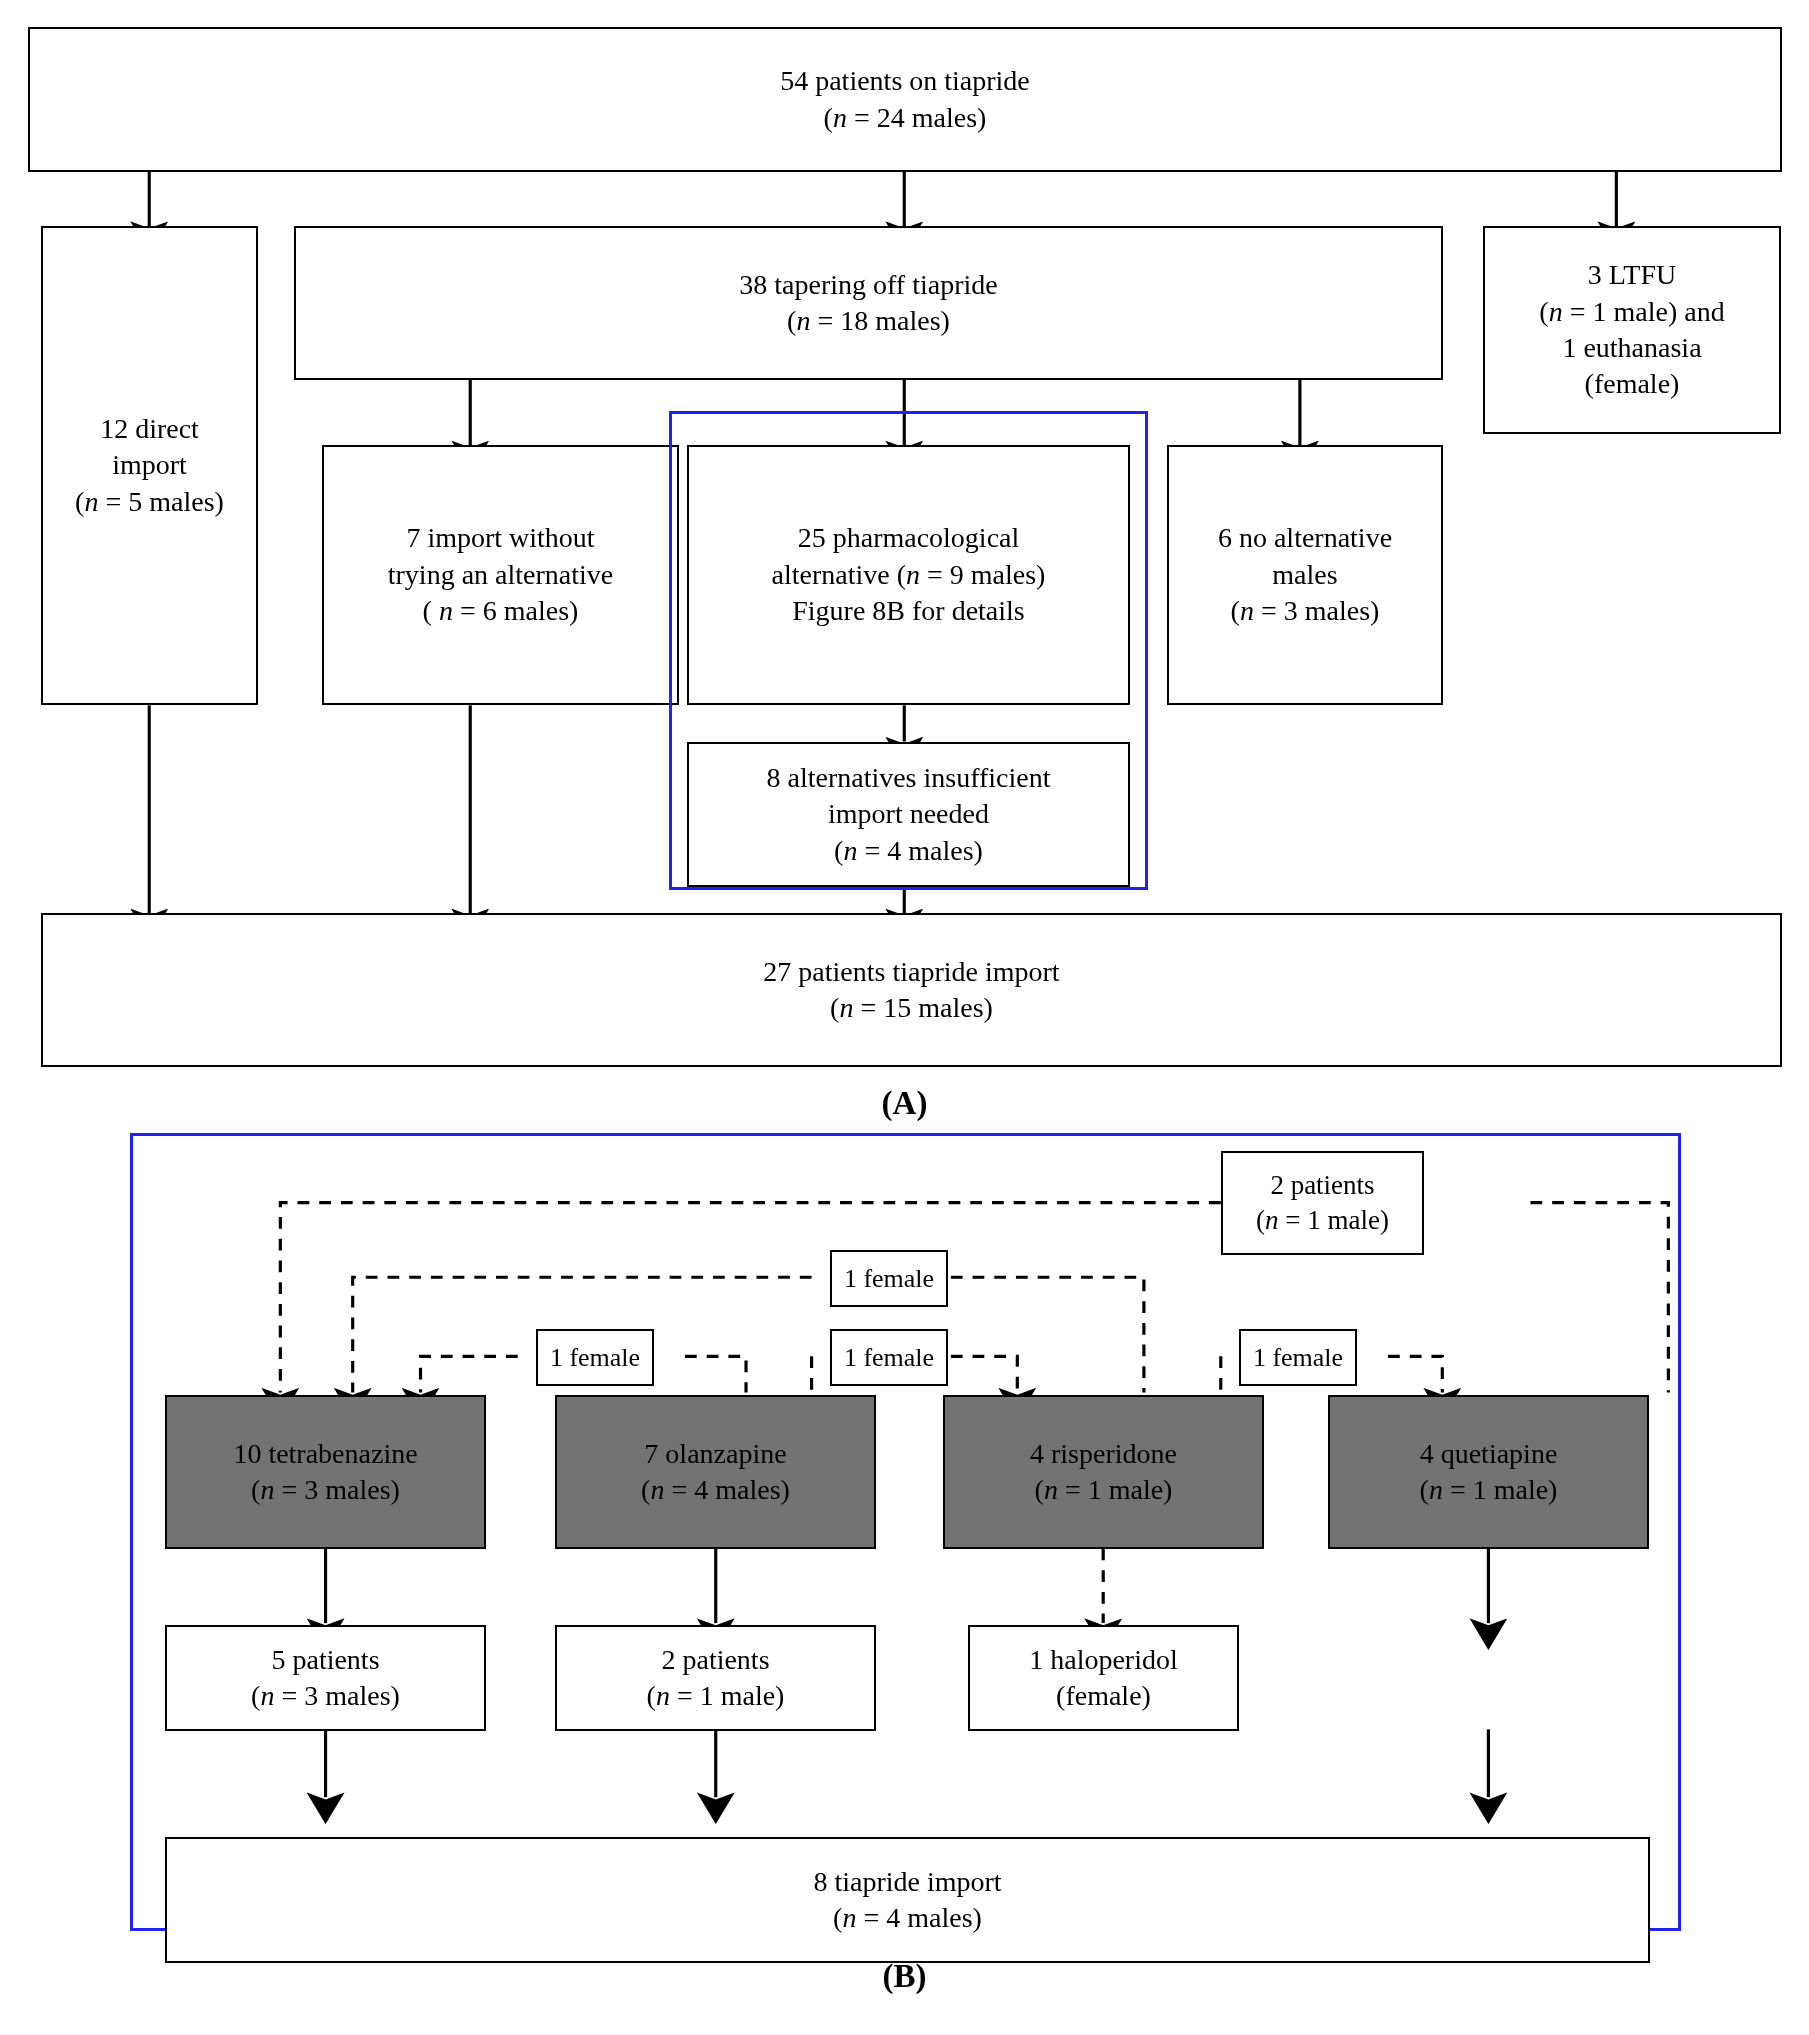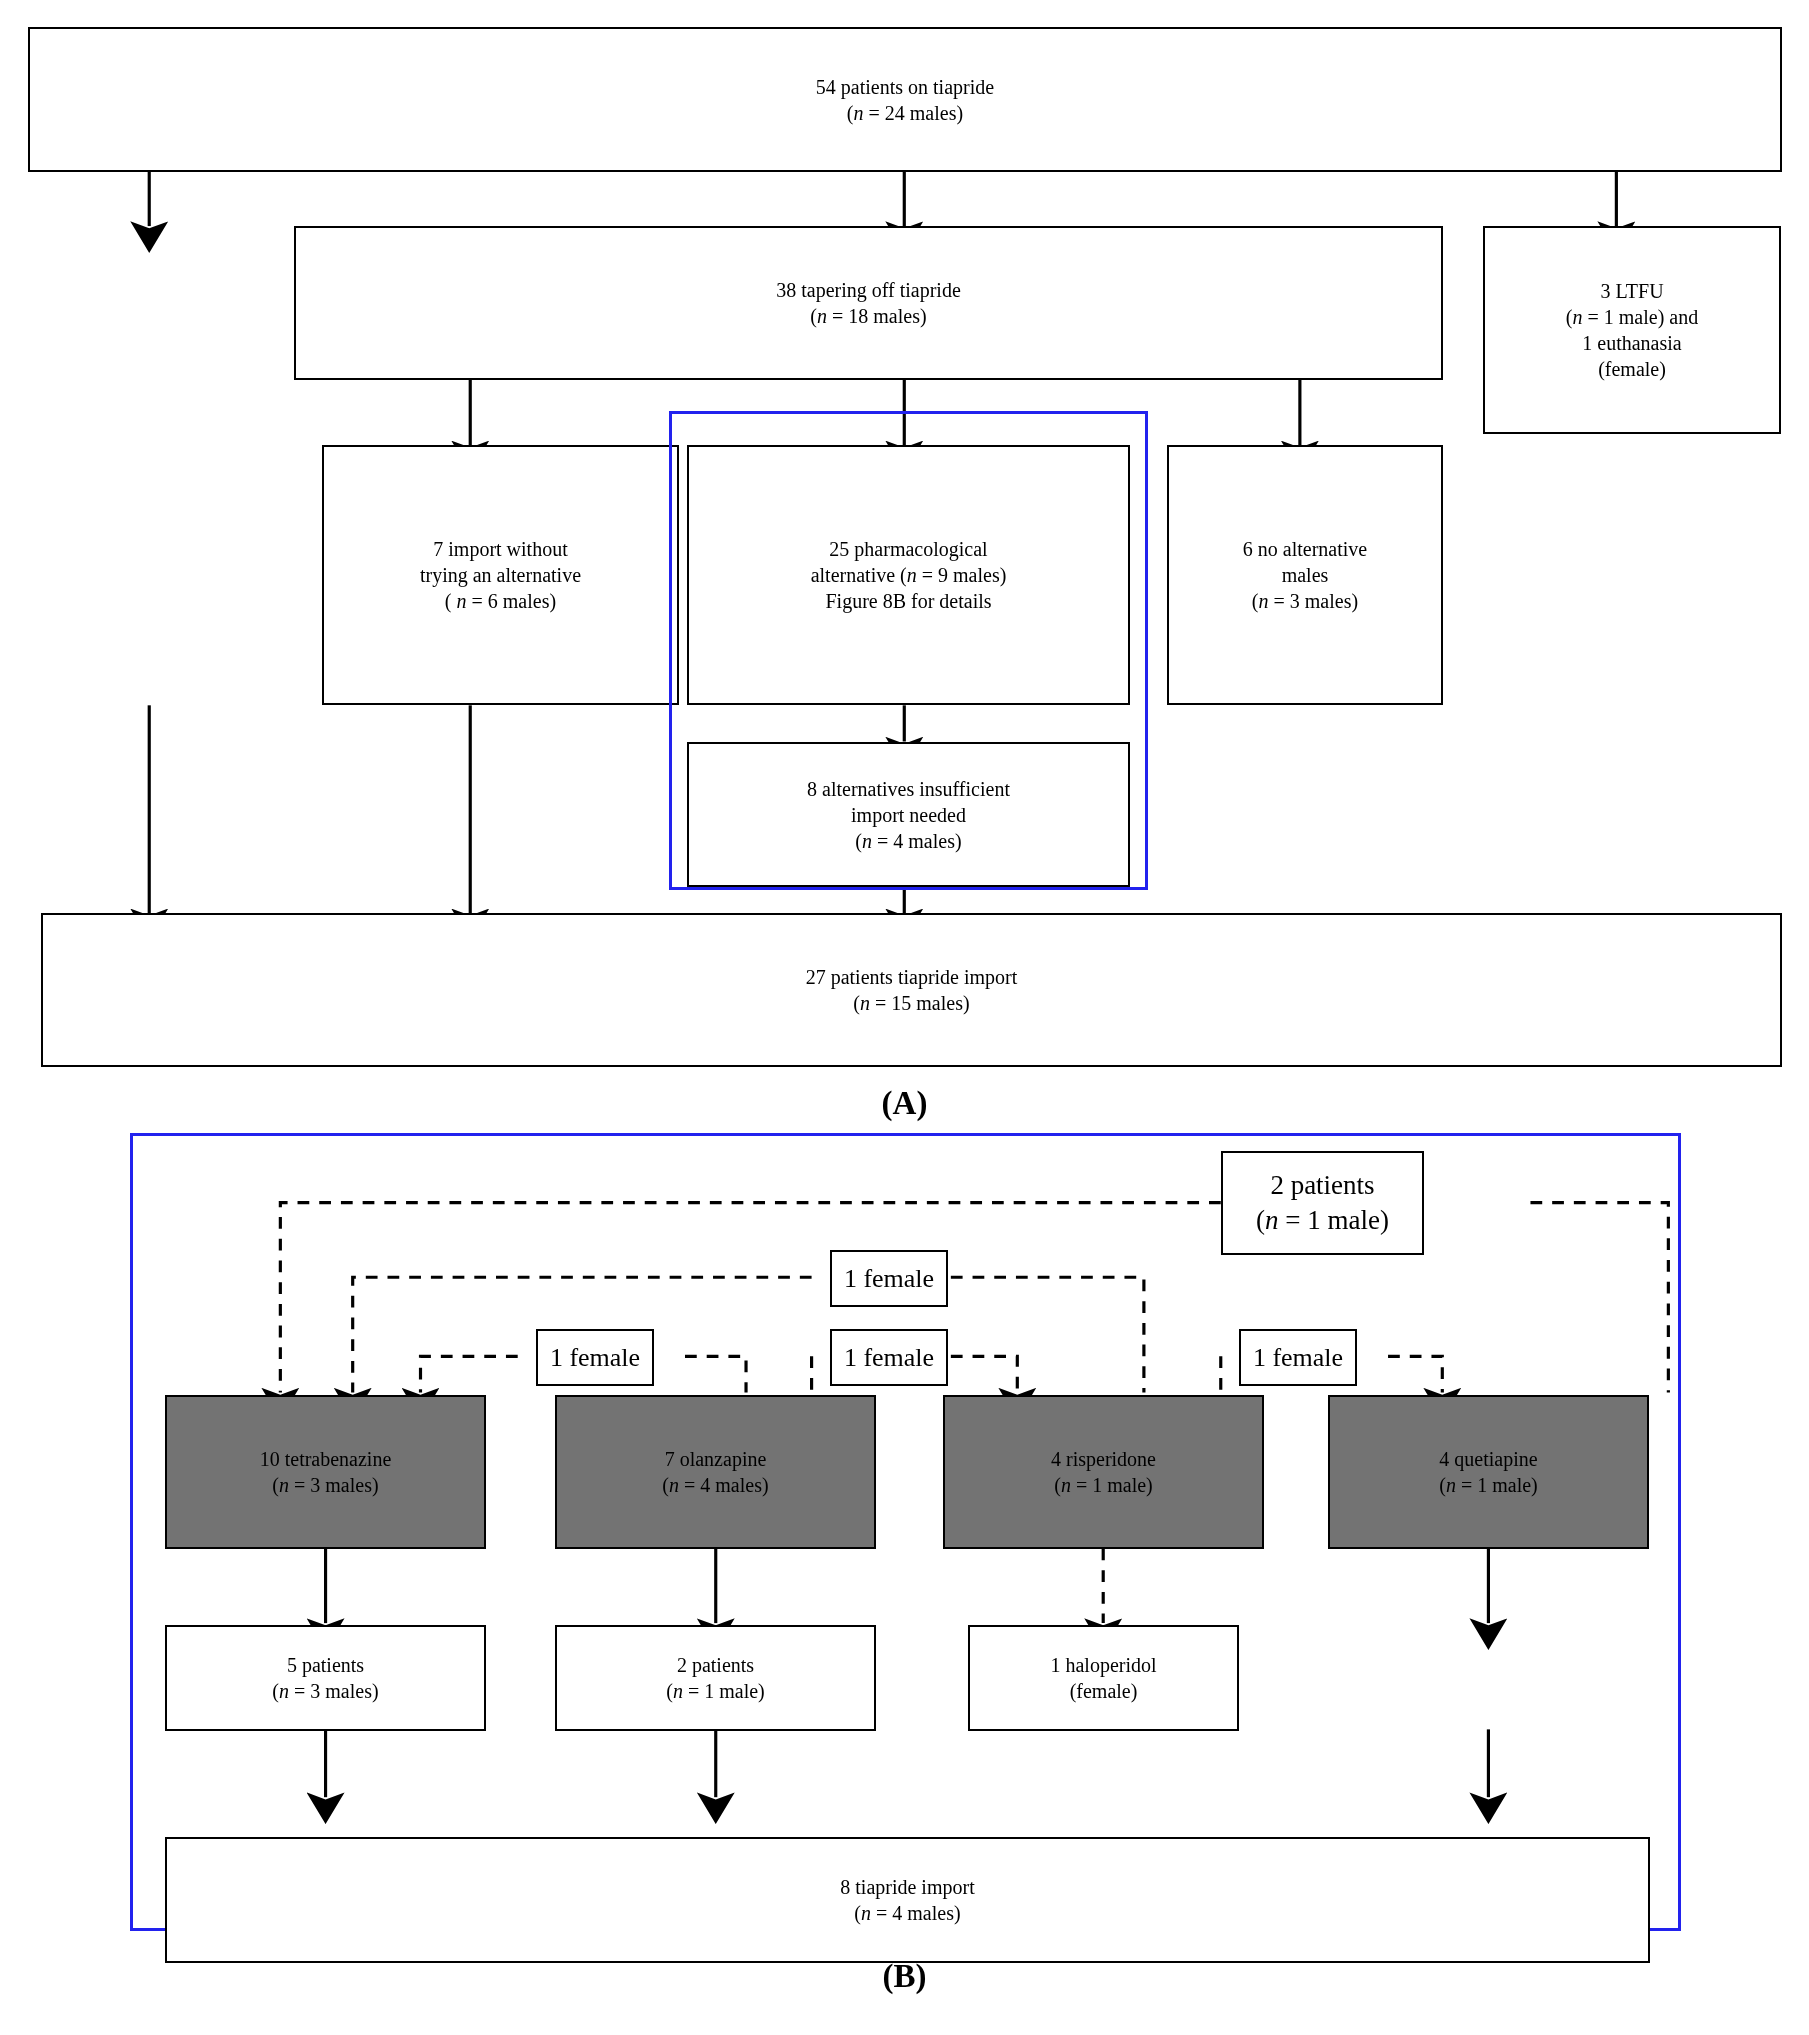--- a/index.html
+++ b/index.html
@@ -15,21 +15,21 @@
   .box{
     position:absolute;
     box-sizing:border-box;
     border:2.7px solid #000;
     background:#ffffff;
     display:flex;
     align-items:center;
     justify-content:center;
     text-align:center;
     line-height:1.30;
-    font-size:20px;
+    font-size:28px;
   }
   .box.gray{background:#737373;align-items:center;}
   .box .txt{padding:0 6.3px;width:100%;}
   .box.small{font-size:26px;border-width:2.7px;margin-left:18px;}
   .bluebox{
     position:absolute;
     box-sizing:border-box;
     border:3.2px solid #2222ee;
     background:transparent;
   }
@@ -111,20 +111,27 @@
     </g>
   </svg>
 
   <div class="box" style="left:28px;top:27px;width:1754px;height:145px;">
     <div class="txt">
       <span>54 patients on tiapride</span><br>
       <span>(<i class="n">n</i> = 24 males)</span>
     </div>
   </div>
 
+  <div class="box" style="left:41px;top:226px;width:217px;height:479px;">
+    <div class="txt">
+      <span>12 direct</span><br>
+      <span>import</span><br>
+      <span>(<i class="n">n</i> = 5 males)</span>
+    </div>
+  </div>
 
   <div class="box" style="left:294px;top:226px;width:1149px;height:154px;">
     <div class="txt">
       <span>38 tapering off tiapride</span><br>
       <span>(<i class="n">n</i> = 18 males)</span>
     </div>
   </div>
 
   <div class="box" style="left:1483px;top:226px;width:298px;height:208px;">
     <div class="txt">

